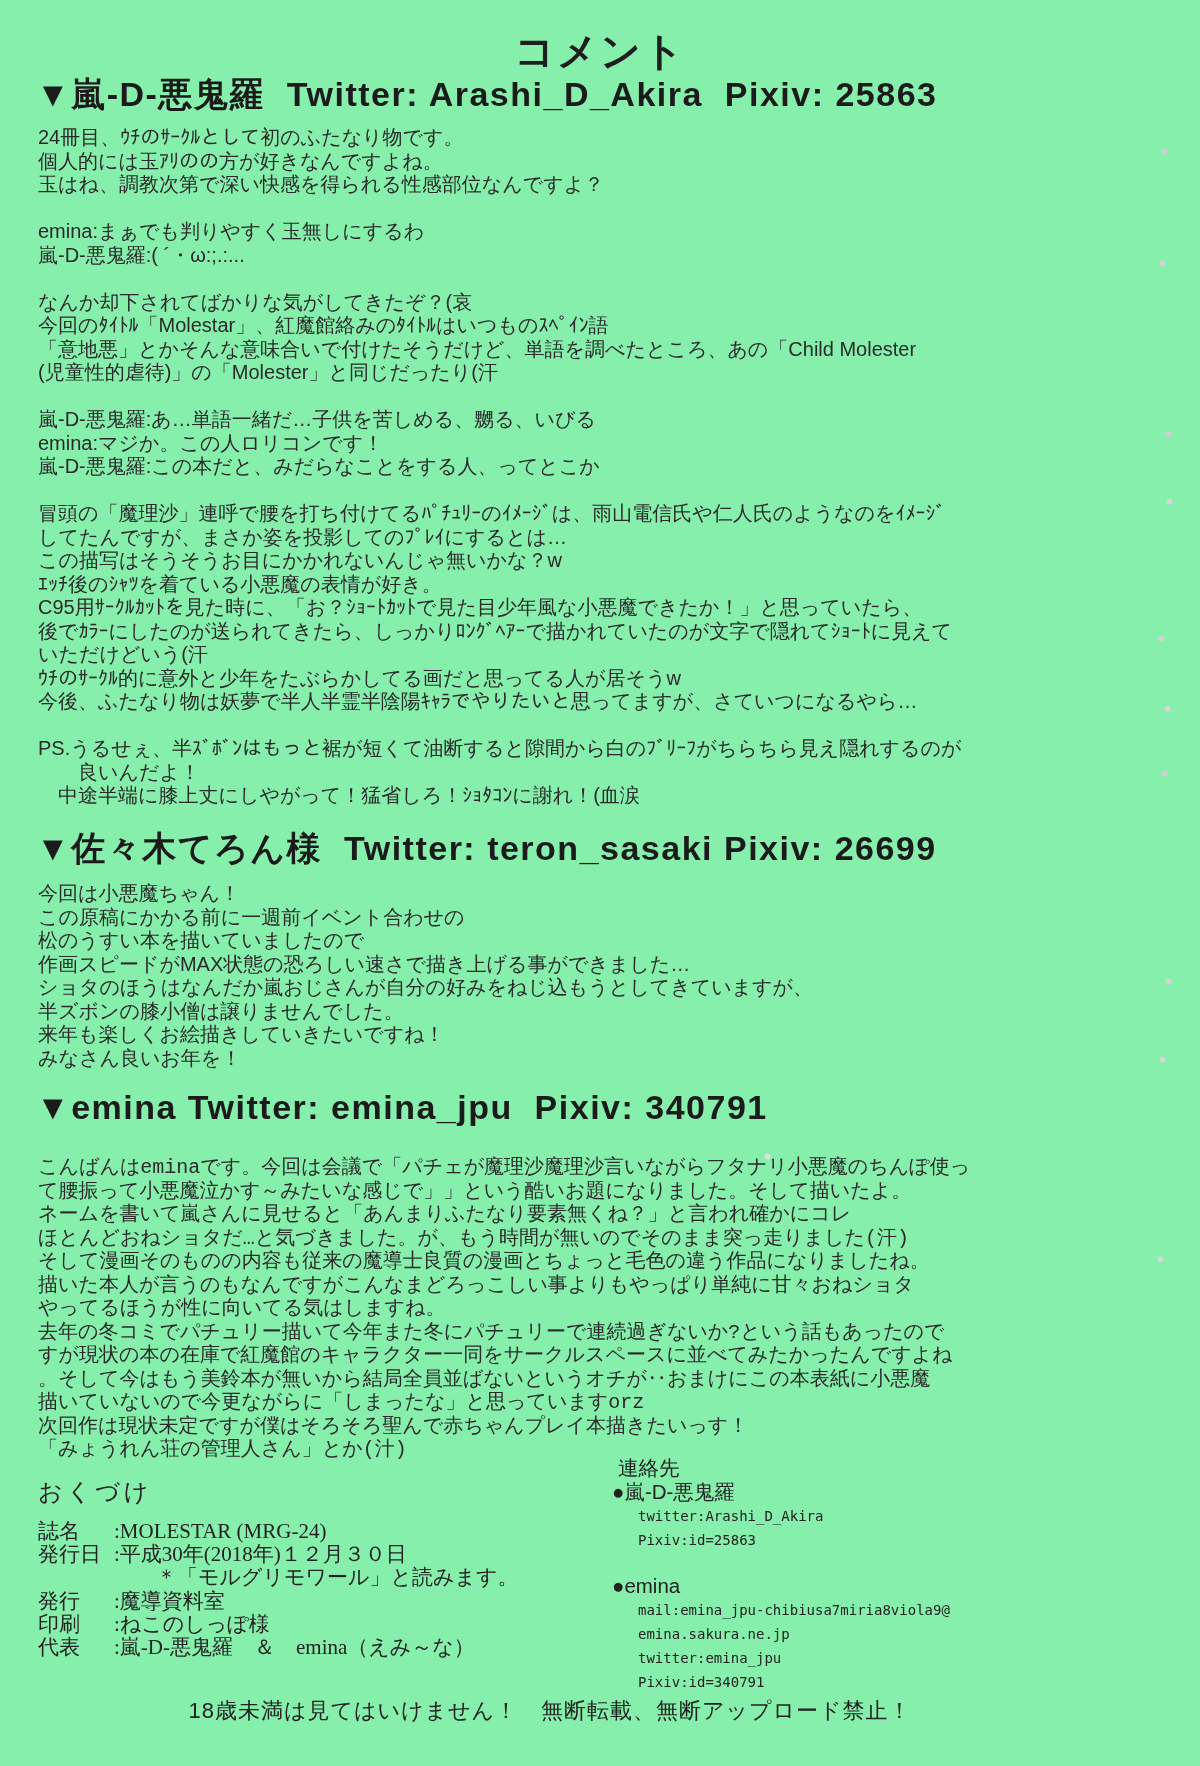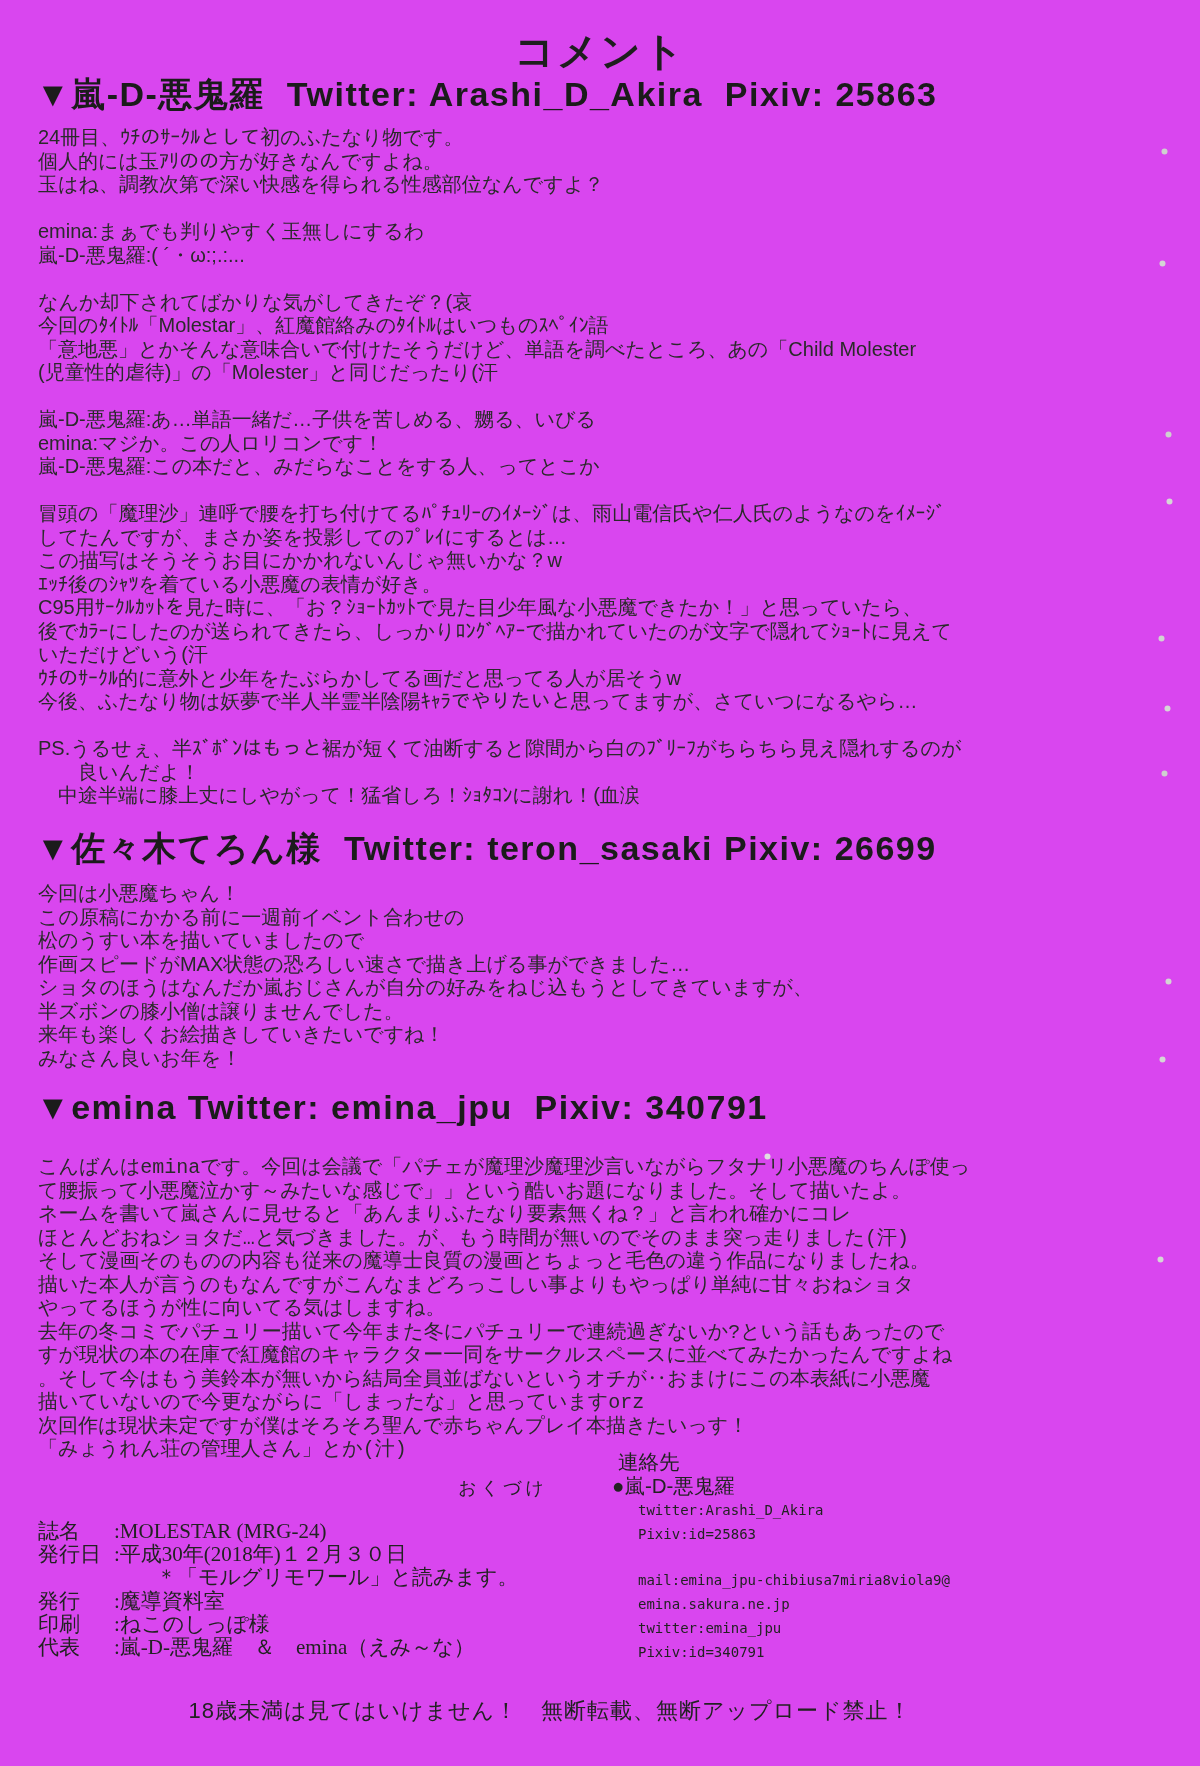--- a/index.html
+++ b/index.html
@@ -1,19 +1,19 @@
 <!DOCTYPE html>
 <html><head>
 <meta charset="utf-8">
 <style>
   html,body { margin:0; padding:0; background:#ffffff; }
   .page {
     position:relative;
     width:1200px; height:1766px;
-    background:#d946ef;
+    background:#86efac;
     color:#262626;
     font-family:"Liberation Sans","DejaVu Sans",sans-serif;
     overflow:hidden;
   }
   .page-title {
     position:absolute; top:24px; left:0; width:1200px;
     text-align:center;
     font-size:40px; font-weight:700; color:#1e1e1e;
     letter-spacing:2px;
   }
@@ -30,40 +30,40 @@
     position:absolute; left:38px; width:1150px;
     font-size:20px; line-height:23.5px;
     white-space:pre-line;
     color:#2a2a2a;
   }
   #sec1-b { top:126px; }
   #sec2-b { top:882px; }
   #sec3-b { top:1156px;font-family:Liberation Mono, monospace; }
 
   .colophon-heading {
-    position:absolute; top:1476px; left:48px; width:500px;
-    text-align:right;
+    position:absolute; top:1476px; left:38px; width:500px;
+    text-align:left;
     font-family:"Liberation Serif","DejaVu Serif",serif;
-    font-size:18px; color:#222;
+    font-size:24px; color:#222;
     letter-spacing:4px;
   }
   .colophon-rows {
     position:absolute; top:1520px; left:38px; width:880px;
     font-family:"Liberation Serif","DejaVu Serif",serif;
     font-size:21px; line-height:23.2px; color:#222;
   }
   .colophon-row { display:flex; }
   .colophon-label { display:inline-block; width:76px; white-space:pre; flex:0 0 76px; }
   .colophon-value { white-space:pre; }
 
   .contact-block {
     position:absolute; top:1446px; left:612px; width:570px;
     font-size:20.5px; line-height:24px; color:#222;
   }
-  .contact-heading { margin:4px 0 0 6px; }
+  .contact-heading { margin:10px 0 0 6px; }
   .contact-entry-name { white-space:pre; }
   .contact-entry-details {
     white-space:pre-line;
     padding-left:26px;
     font-family:"DejaVu Sans Mono","Liberation Mono",monospace;
     font-size:14px;
   }
   .contact-entry + .contact-entry { margin-top:22px; }
 
   .footer-notice {
@@ -185,20 +185,21 @@
   </div>
 
   <div class="contact-block">
     <div class="contact-heading">連絡先</div>
     <div class="contact-entry">
       <div class="contact-entry-name">●嵐-D-悪鬼羅</div>
       <div class="contact-entry-details">twitter:Arashi_D_Akira
 Pixiv:id=25863</div>
     </div>
     <div class="contact-entry">
+      <div class="contact-entry-name">●emina</div>
       <div class="contact-entry-details">mail:emina_jpu-chibiusa7miria8viola9@
 emina.sakura.ne.jp
 twitter:emina_jpu
 Pixiv:id=340791</div>
     </div>
   </div>
 
   <div class="footer-notice">18歳未満は見てはいけません！　無断転載、無断アップロード禁止！</div>
 
   <div class="scan-noise"></div>

